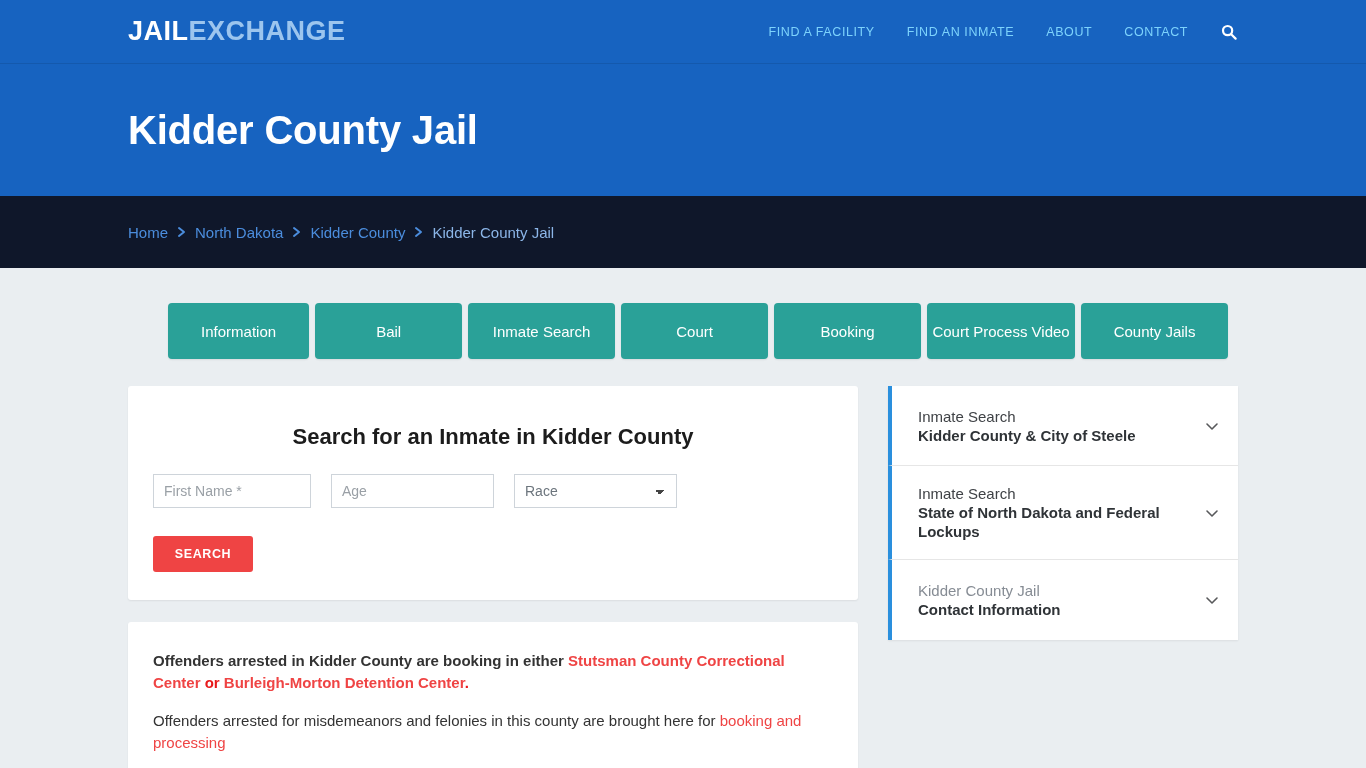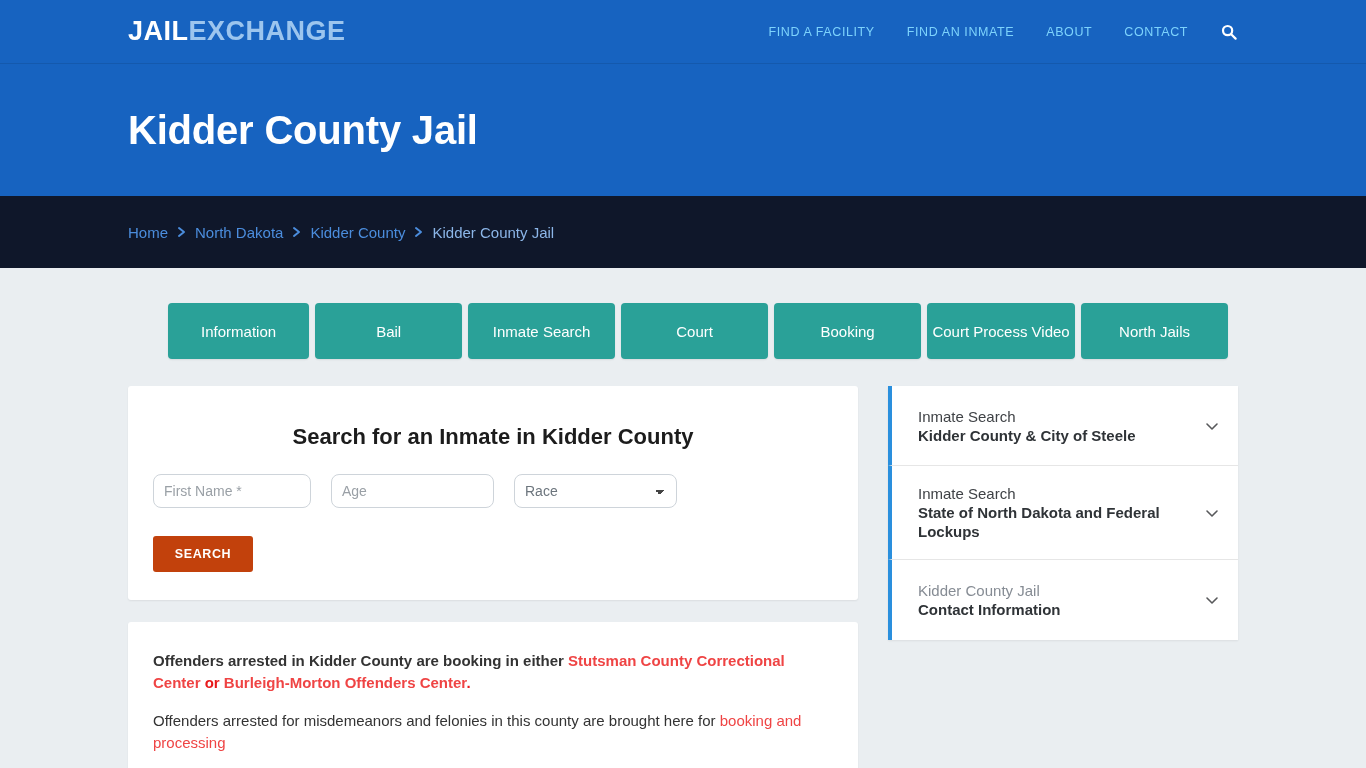--- a/index.html
+++ b/index.html
@@ -165,21 +165,21 @@
   }
   .search-fields {
     display: flex;
     gap: 20px;
     padding: 0 7px;
   }
   .search-fields input,
   .search-fields select {
     height: 34px;
     border: 1px solid #ced4da;
-    border-radius: 8px;
+    border-radius: 0;
     padding: 0 10px;
     font-size: 14px;
     font-family: "Liberation Sans", sans-serif;
     color: #495057;
     background: #ffffff;
     outline: none;
   }
   .search-fields input::placeholder { color: #9aa0a6; }
   .f-first { width: 158px; }
   .f-last  { width: 158px; }
@@ -193,21 +193,21 @@
       linear-gradient(135deg, #444 50%, transparent 50%);
     background-position:
       calc(100% - 16px) 15px,
       calc(100% - 11px) 15px;
     background-size: 5px 5px, 5px 5px;
     background-repeat: no-repeat;
     color: #6c757d;
   }
   .search-btn {
     margin: 28px 0 0 7px;
-    background: #c2410c;
+    background: #ef4444;
     color: #ffffff;
     border: none;
     border-radius: 3px;
     height: 36px;
     width: 100px;
     font-size: 12.5px;
     font-weight: bold;
     letter-spacing: 0.6px;
     cursor: pointer;
     font-family: "Liberation Sans", sans-serif;
@@ -326,41 +326,41 @@
 <div class="content">
   <div class="container">
 
     <div class="tabs">
       <div class="tab w1">Information</div>
       <div class="tab w2">Bail</div>
       <div class="tab w3">Inmate Search</div>
       <div class="tab w4">Court</div>
       <div class="tab w5">Booking</div>
       <div class="tab w6">Court Process Video</div>
-      <div class="tab w7">North Jails</div>
+      <div class="tab w7">County Jails</div>
     </div>
 
     <div class="cols">
 
       <div class="col-left">
 
         <div class="card search-card">
           <h2>Search for an Inmate in Kidder County</h2>
           <div class="search-fields">
             <input class="f-first" type="text" placeholder="First Name *" style="">
             <input class="f-age" type="text" placeholder="Age" style="">
             <select class="f-race">
               <option>Race</option>
             </select>
           </div>
           <button class="search-btn">SEARCH</button>
         </div>
 
         <div class="card info-card">
-          <p class="alert-text"><span>Offenders arrested in Kidder County are booking in either </span><a href="#">Stutsman County Correctional Center</a><span class="orr"> or </span><a href="#">Burleigh-Morton Offenders Center</a><span class="orr">.</span></p>
+          <p class="alert-text"><span>Offenders arrested in Kidder County are booking in either </span><a href="#">Stutsman County Correctional Center</a><span class="orr"> or </span><a href="#">Burleigh-Morton Detention Center</a><span class="orr">.</span></p>
           <p><span>Offenders arrested for misdemeanors and felonies in this county are brought here for </span><a href="#">booking and processing</a></p>
         </div>
 
       </div>
 
       <div class="col-right">
         <div class="accordion">
 
           <div class="acc-item">
             <div class="acc-text">

